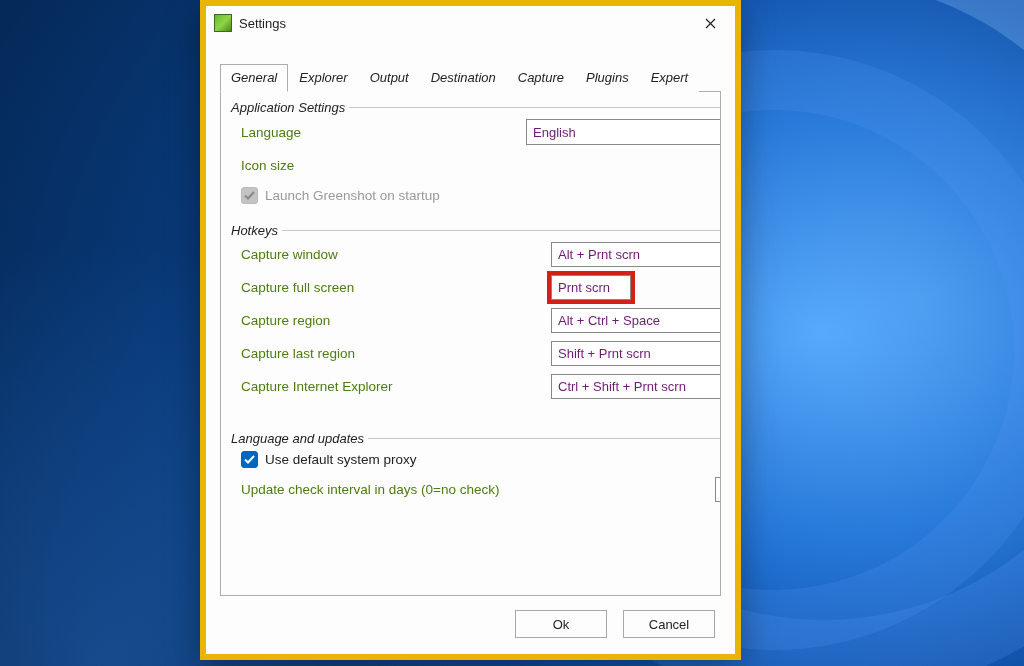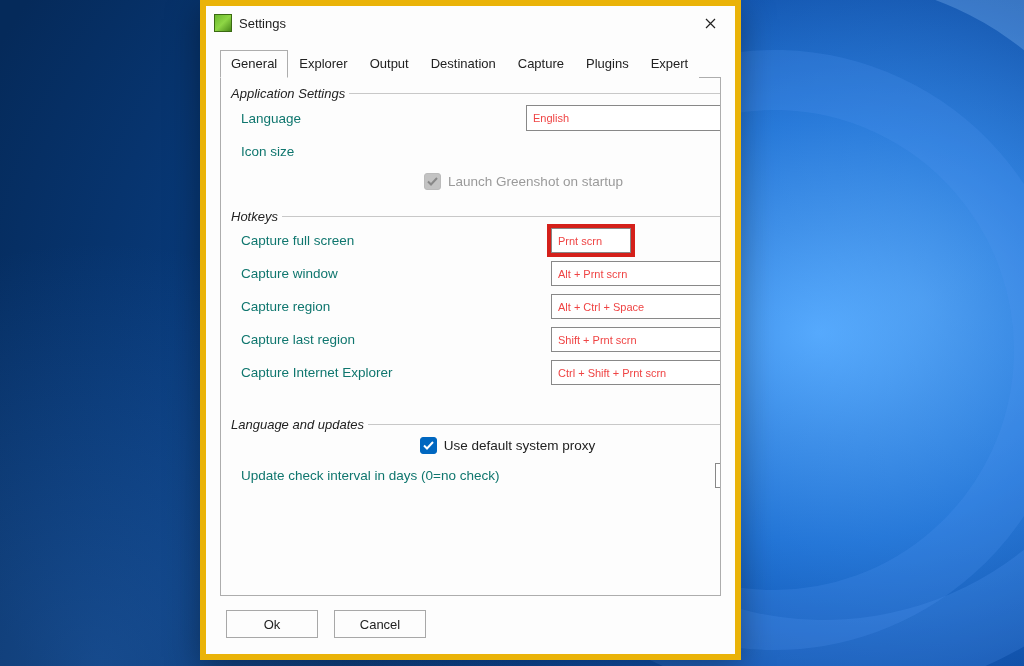--- a/index.html
+++ b/index.html
@@ -79,21 +79,22 @@
     .title-text { font-size: 13px; color: #222; flex: 1; }
     .close-btn {
       width: 46px; height: 32px;
       display: flex; align-items: center; justify-content: center;
       cursor: pointer;
     }
     .close-btn svg { width: 11px; height: 11px; }
     .tabstrip {
       display: flex;
       padding: 0 14px;
-      margin-top: 10px;
+      margin-top: 24px;
+      font-style: italic;
     }
     .tab {
       padding: 5px 10px 6px;
       font-size: 13px;
       color: #222;
       border: 1px solid transparent;
       cursor: pointer;
       background: #fdfdfd;
       position: relative;
     }
@@ -124,28 +125,28 @@
     }
     .row {
       display: flex;
       align-items: center;
       padding: 4px 10px 4px 10px;
       min-height: 28px;
     }
     .row-label {
       flex: 0 0 285px;
       font-size: 13.5px;
-      color: #0f766e;
+      color: #4d7c0f;
     }
     .combo, .txt, .spin {
-      font-size: 11px;
+      font-size: 13px;
       font-family: inherit;
       border: 1px solid #888;
       background: #fff;
-      color: #ef4444;
+      color: #701a75;
     }
     .combo {
       height: 26px;
       padding: 0 24px 0 6px;
       width: 280px;
       appearance: none;
       position: relative;
     }
     .combo-wrap { position: relative; display: inline-block; }
     .combo-wrap::after {
@@ -201,25 +202,26 @@
       display: inline-flex;
       align-items: center;
       justify-content: center;
       cursor: pointer;
     }
     .chk.disabled { background: #e8e8e8; border-color: #bbb; cursor: default; }
     .chk.checked { background: #0067c0; border-color: #0067c0; }
     .chk.disabled.checked { background: #c3c3c3; border-color: #bbb; }
     .chk svg { width: 11px; height: 9px; }
     .chk.disabled.checked svg path { stroke: #888; }
-    .chk-row { display: flex; align-items: center; padding: 5px 10px; justify-content: center; }
+    .chk-row { display: flex; align-items: center; padding: 5px 10px; }
     .chk-label { font-size: 13.5px; color: #222; }
     .chk-label.disabled { color: #9a9a9a; }
     .button-bar {
       display: flex;
+      justify-content: flex-end;
       gap: 16px;
       padding: 14px 20px 16px;
     }
     .btn {
       min-width: 92px;
       height: 28px;
       background: #fdfdfd;
       border: 1px solid #a8a8a8;
       font-size: 13px;
       font-family: inherit;
@@ -293,26 +295,26 @@
               <path d="M1 4.5 L4 7.5 L10 1" stroke="#888" stroke-width="2" fill="none"></path>
             </svg>
         </div>
         <span class="chk-label disabled">Launch Greenshot on startup</span>
       </div>
     </fieldset>
 
     <fieldset>
       <legend>Hotkeys</legend>
       <div class="row hotkey-row">
+        <div class="row-label">Capture window</div>
+        <input class="txt" value="Alt + Prnt scrn" style="">
+      </div>
+      <div class="row hotkey-row">
         <div class="row-label">Capture full screen</div>
         <input class="txt highlight" value="Prnt scrn" style="">
-      </div>
-      <div class="row hotkey-row">
-        <div class="row-label">Capture window</div>
-        <input class="txt" value="Alt + Prnt scrn" style="">
       </div>
       <div class="row hotkey-row">
         <div class="row-label">Capture region</div>
         <input class="txt" value="Alt + Ctrl + Space" style="">
       </div>
       <div class="row hotkey-row">
         <div class="row-label">Capture last region</div>
         <input class="txt" value="Shift + Prnt scrn" style="">
       </div>
       <div class="row hotkey-row">

